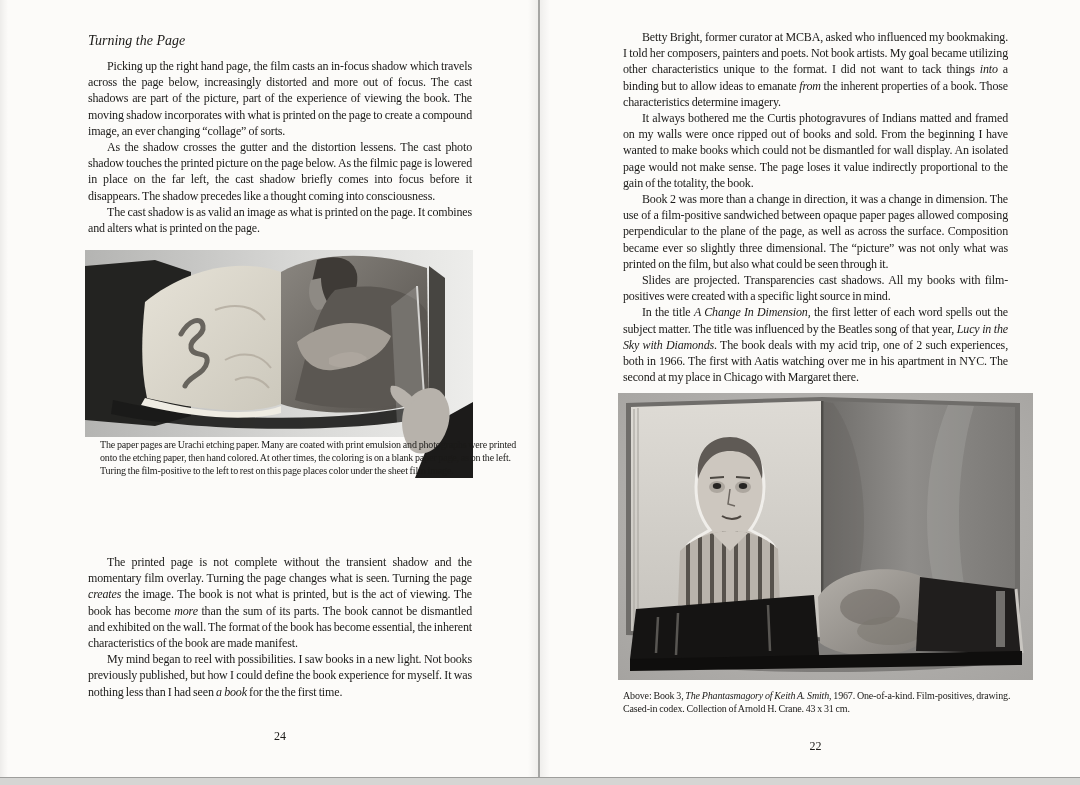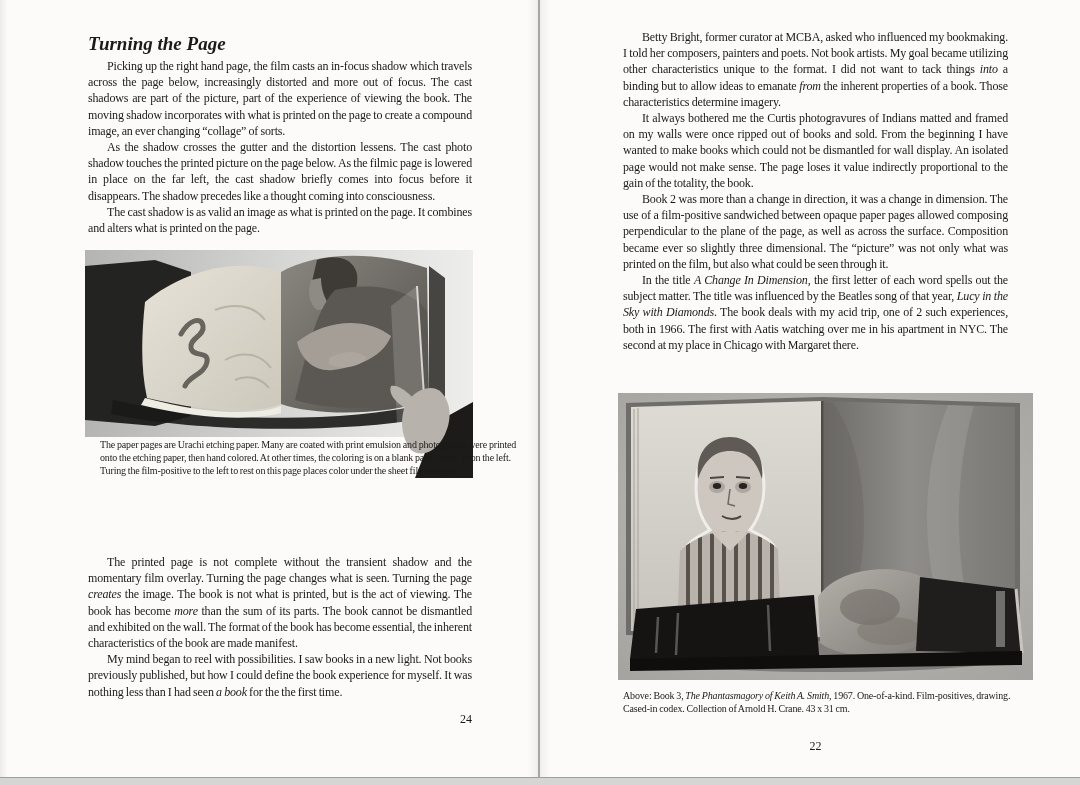--- a/index.html
+++ b/index.html
@@ -12,21 +12,21 @@
   .spread{position:absolute;inset:0;}
   
   .edge-left{position:absolute;left:0;top:0;bottom:7px;width:8px;
     background:linear-gradient(90deg,rgba(0,0,0,.06),rgba(0,0,0,0));}
   .gutter-soft{position:absolute;left:528px;top:0;width:22px;height:778px;
     background:linear-gradient(90deg,rgba(0,0,0,0),rgba(0,0,0,.05) 45%,rgba(0,0,0,.05) 55%,rgba(0,0,0,0));}
   .gutter-line{position:absolute;left:538px;top:0;width:2px;height:778px;background:#a6a6a4;}
   .tray{position:absolute;left:0;right:0;bottom:0;height:7px;background:#d5d5d3;border-top:1px solid #9e9e9c;}
 
   .abs{position:absolute;}
-  .heading{font-weight:bold;font-style:italic;font-size:19px;}
+  .heading{font-weight:normal;font-style:italic;font-size:14px;}
   .body{font-size:12px;line-height:16.2px;text-align:justify;
     letter-spacing:-0.15px;word-spacing:-0.6px;}
   .body p{margin:0;text-indent:19px;}
   .caption{font-size:10px;line-height:13px;letter-spacing:-0.15px;word-spacing:-0.5px;}
   .caption div{margin:0;}
   .pagenum{font-size:12px;text-align:center;}
   figure{margin:0;}
   i{font-style:italic;}
 </style>
 </head>
@@ -84,28 +84,29 @@
 
     <div class="abs caption" style="left:100px;top:438px;width:424px;">
       <div>The paper pages are Urachi etching paper. Many are coated with print emulsion and photographs were printed onto the etching paper, then hand colored. At other times, the coloring is on a blank paper page, as on the left. Turing the film-positive to the left to rest on this page places color under the sheet film image.</div>
     </div>
 
     <div class="abs body" style="left:88px;top:554px;width:384px;">
       <p>The printed page is not complete without the transient shadow and the momentary film overlay. Turning the page changes what is seen. Turning the page <i>creates</i> the image. The book is not what is printed, but is the act of viewing. The book has become <i>more</i> than the sum of its parts. The book cannot be dismantled and exhibited on the wall. The format of the book has become essential, the inherent characteristics of the book are made manifest.</p>
       <p>My mind began to reel with possibilities. I saw books in a new light. Not books previously published, but how I could define the book experience for myself. It was nothing less than I had seen <i>a book</i> for the the first time.</p>
     </div>
 
-    <div class="abs pagenum" style="left:88px;top:712px;width:384px;text-align:right;">24</div>
+    <div class="abs pagenum" style="left:88px;top:729px;width:384px;">24</div>
   </div>
 
   <div>
     <div class="abs body" style="left:623px;top:29px;width:385px;">
       <p>Betty Bright, former curator at MCBA, asked who influenced my bookmaking. I told her composers, painters and poets. Not book artists. My goal became utilizing other characteristics unique to the format. I did not want to tack things <i>into</i> a binding but to allow ideas to emanate <i>from</i> the inherent properties of a book. Those characteristics determine imagery.</p>
       <p>It always bothered me the Curtis photogravures of Indians matted and framed on my walls were once ripped out of books and sold. From the beginning I have wanted to make books which could not be dismantled for wall display. An isolated page would not make sense. The page loses it value indirectly proportional to the gain of the totality, the book.</p>
       <p>Book 2 was more than a change in direction, it was a change in dimension. The use of a film-positive sandwiched between opaque paper pages allowed composing perpendicular to the plane of the page, as well as across the surface. Composition became ever so slightly three dimensional. The “picture” was not only what was printed on the film, but also what could be seen through it.</p>
+      <p>Slides are projected. Transparencies cast shadows. All my books with film-positives were created with a specific light source in mind.</p>
       <p>In the title <i>A Change In Dimension,</i> the first letter of each word spells out the subject matter. The title was influenced by the Beatles song of that year, <i>Lucy in the Sky with Diamonds</i>. The book deals with my acid trip, one of 2 such experiences, both in 1966. The first with Aatis watching over me in his apartment in NYC. The second at my place in Chicago with Margaret there.</p>
     </div>
 
     <figure class="abs" style="left:618px;top:393px;width:415px;height:287px;" role="img" aria-label="Photograph of a book standing open with a cut-out photograph of a man in a striped shirt on its left page, behind an open book lying flat with dark pages and a page mid-turn showing a blurred face">
       <svg width="415" height="287" viewBox="0 0 415 287">
         <defs>
           <radialGradient id="rbg" cx=".5" cy=".45" r=".8">
             <stop offset="0" stop-color="#c1bfbc"></stop>
               <stop offset="1" stop-color="#a3a19e"></stop>
           </radialGradient>

